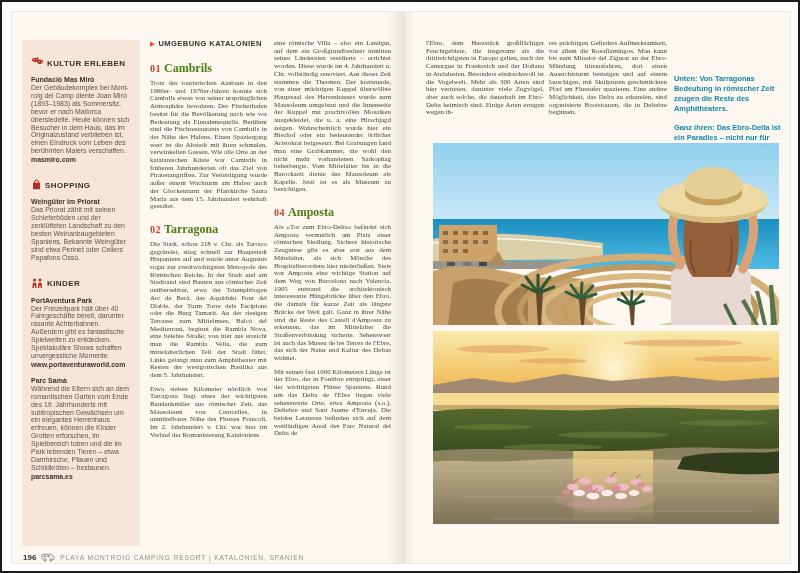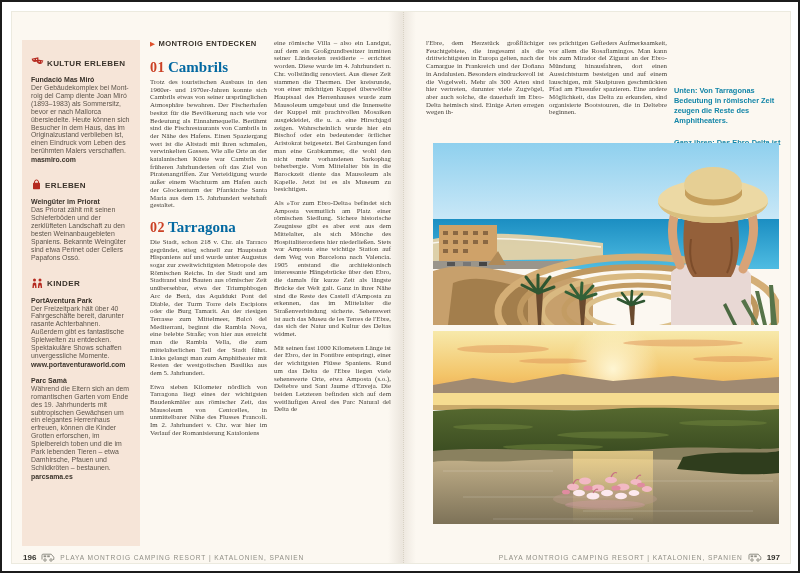--- a/index.html
+++ b/index.html
@@ -21,28 +21,28 @@
   .sb-link{font-size:6.9px;font-weight:bold;color:#3a332b;margin-top:1px;}
 
   
   .col{position:absolute;top:27px;width:117px;}
   .colL1{left:138px;} .colL2{left:262px;}
   .colR1{left:414px;width:118px;} .colR2{left:537px;width:118px;}
   .kicker{font-size:7.6px;font-weight:bold;letter-spacing:.4px;color:#3a332b;margin:0 0 9px 0;}
   .kicker .tri{color:#e0512c;font-size:6.5px;margin-right:3px;}
   .sec-h{margin:8px 0 4px 0;line-height:13px;}
   .sec-h.first{margin-top:0;}
-  .sec-num{font-family:"Liberation Serif","DejaVu Serif",serif;font-size:14px;color:#cb4226;letter-spacing:.5px;margin-right:3px;}
-  .sec-title{font-family:"Liberation Serif","DejaVu Serif",serif;font-size:15px;color:#0369a1;}
+  .sec-num{font-family:"Liberation Serif","DejaVu Serif",serif;font-size:10px;color:#cb4226;letter-spacing:.5px;margin-right:3px;}
+  .sec-title{font-family:"Liberation Serif","DejaVu Serif",serif;font-size:12px;color:#4d7c0f;}
   .body-p{font-family:"Liberation Serif","DejaVu Serif",serif;font-size:6.9px;line-height:7.7px;color:#443f38;
           text-align:justify;margin:0 0 6px 0;}
 
   
   .captions{position:absolute;left:662px;top:62px;width:116px;}
-  .cap{font-size:7.4px;line-height:10px;font-weight:bold;color:#1486a8;margin:12px 0 9px 0;}
+  .cap{font-size:7.4px;line-height:10px;font-weight:bold;color:#1486a8;margin:0 0 9px 0;}
 
   
   .photo{position:absolute;overflow:hidden;}
   .photo svg{display:block;width:100%;height:100%;}
   .photo1{left:421px;top:131px;width:346px;height:182px;}
   .photo2{left:421px;top:319px;width:346px;height:193px;}
 
   
   .pfoot{position:absolute;top:536px;display:flex;align-items:center;gap:5px;}
   .pfoot-l{left:11px;}
@@ -84,21 +84,21 @@
       </div>
 
       <div class="sb-section">
         <div class="sb-head">
           <span>
             <svg width="11" height="11" viewBox="0 0 11 11">
                 <path d="M3.5,4 v-1 a2,2 0 0 1 4,0 v1" fill="none" stroke="#b5291f" stroke-width="1"></path>
                 <rect x="2" y="3.8" width="7" height="6.4" rx=".6" fill="#b5291f"></rect>
               </svg>
           </span>
-          <span class="sb-title">ERLEBEN</span>
+          <span class="sb-title">SHOPPING</span>
         </div>
         <div class="sb-entry">
           <div class="sb-entry-h">Weingüter im Priorat</div>
           <div class="sb-body">Das Priorat zählt mit seinen Schieferböden und der zerklüfteten Landschaft zu den besten Weinanbaugebieten Spaniens. Bekannte Weingüter sind etwa Perinet oder Cellers Papafons Ossó.</div>
         </div>
       </div>
 
       <div class="sb-section">
         <div class="sb-head">
           <span>
@@ -121,35 +121,38 @@
         <div class="sb-entry">
           <div class="sb-entry-h">Parc Samà</div>
           <div class="sb-body">Während die Eltern sich an dem romantischen Garten vom Ende des 19. Jahrhunderts mit subtropischen Gewächsen um ein elegantes Herrenhaus erfreuen, können die Kinder Grotten erforschen, im Spielbereich toben und die im Park lebenden Tieren – etwa Damhirsche, Pfauen und Schildkröten – bestaunen.</div>
           <div class="sb-link">parcsama.es</div>
         </div>
       </div>
     </aside>
 
     <div class="col colL1">
       <div class="kicker">
-        <span class="tri">▶</span><span>MONTROIG ENTDECKEN</span>
+        <span class="tri">▶</span><span>UMGEBUNG KATALONIEN</span>
       </div>
       <h2 class="sec-h first">
         <span class="sec-num">01</span><span class="sec-title">Cambrils</span>
       </h2>
       <p class="body-p">Trotz des touristischen Ausbaus in den 1960er- und 1970er-Jahren konnte sich Cambrils etwas von seiner ursprünglichen Atmosphäre bewahren. Der Fischerhafen besitzt für die Bevölkerung nach wie vor Bedeutung als Einnahmequelle. Berühmt sind die Fischrestaurants von Cambrils in der Nähe des Hafens. Einen Spaziergang wert ist die Altstadt mit ihren schmalen, verwinkelten Gassen. Wie alle Orte an der katalanischen Küste war Cambrils in früheren Jahrhunderten oft das Ziel von Piratenangriffen. Zur Verteidigung wurde außer einem Wachturm am Hafen auch der Glockenturm der Pfarrkirche Santa Maria aus dem 15. Jahrhundert wehrhaft gestaltet.</p>
       <h2 class="sec-h">
         <span class="sec-num">02</span><span class="sec-title">Tarragona</span>
       </h2>
       <p class="body-p">Die Stadt, schon 218 v. Chr. als Tarraco gegründet, stieg schnell zur Hauptstadt Hispaniens auf und wurde unter Augustus sogar zur zweitwichtigsten Metropole des Römischen Reichs. In der Stadt und am Stadtrand sind Bauten aus römischer Zeit unübersehbar, etwa der Triumphbogen Arc de Berà, das Aquädukt Pont del Diable, der Turm Torre dels Escipions oder die Burg Tamarit. An der riesigen Terrasse zum Mittelmeer, Balcó del Mediterrani, beginnt die Rambla Nova, eine belebte Straße; von hier aus erreicht man die Rambla Vella, die zum mittelalterlichen Teil der Stadt führt. Links gelangt man zum Amphitheater mit Resten der westgotischen Basilika aus dem 5. Jahrhundert.</p>
       <p class="body-p">Etwa sieben Kilometer nördlich von Tarragona liegt eines der wichtigsten Baudenkmäler aus römischer Zeit, das Mausoleum von Centcelles, in unmittelbarer Nähe des Flusses Francolí. Im 2. Jahrhundert v. Chr. war hier im Verlauf der Romanisierung Kataloniens</p>
     </div>
 
     <div class="col colL2">
       <p class="body-p">eine römische Villa – also ein Landgut, auf dem ein Großgrundbesitzer inmitten seiner Ländereien residierte – errichtet worden. Diese wurde im 4. Jahrhundert n. Chr. vollständig renoviert. Aus dieser Zeit stammen die Thermen. Der kreisrunde, von einer mächtigen Kuppel überwölbte Hauptsaal des Herrenhauses wurde zum Mausoleum umgebaut und die Innenseite der Kuppel mit prachtvollen Mosaiken ausgekleidet, die u. a. eine Hirschjagd zeigen. Wahrscheinlich wurde hier ein Bischof oder ein bedeutender örtlicher Aristokrat beigesetzt. Bei Grabungen fand man eine Grabkammer, die wohl den nicht mehr vorhandenen Sarkophag beherbergte. Vom Mittelalter bis in die Barockzeit diente das Mausoleum als Kapelle. Jetzt ist es als Museum zu besichtigen.</p>
+      <h2 class="sec-h">
+        <span class="sec-num">04</span><span class="sec-title">Amposta</span>
+      </h2>
       <p class="body-p">Als »Tor zum Ebro-Delta« befindet sich Amposta vermutlich am Platz einer römischen Siedlung. Sichere historische Zeugnisse gibt es aber erst aus dem Mittelalter, als sich Mönche des Hospitaliterordens hier niederließen. Stets war Amposta eine wichtige Station auf dem Weg von Barcelona nach Valencia. 1905 entstand die architektonisch interessante Hängebrücke über den Ebro, die damals für kurze Zeit als längste Brücke der Welt galt. Ganz in ihrer Nähe sind die Reste des Castell d'Amposta zu erkennen, das im Mittelalter die Straßenverbindung sicherte. Sehenswert ist auch das Museu de les Terres de l'Ebre, das sich der Natur und Kultur des Deltas widmet.</p>
       <p class="body-p">Mit seinen fast 1000 Kilometern Länge ist der Ebro, der in Fontibre entspringt, einer der wichtigsten Flüsse Spaniens. Rund um das Delta de l'Ebre liegen viele sehenswerte Orte, etwa Amposta (s.o.), Deltebre und Sant Jaume d'Enveja. Die beiden Letzteren befinden sich auf dem weitläufigen Areal des Parc Natural del Delta de</p>
     </div>
 
     <footer class="pfoot pfoot-l">
       <span class="pnum">196</span>
       <span>
         <svg width="14" height="9" viewBox="0 0 14 9">
             <path d="M1,6.5 V2.2 a1,1 0 0 1 1,-1 h8.2 l2.6,3 v2.3 h-1" fill="none" stroke="#8f8e85" stroke-width="1"></path>
             <rect x="2.6" y="2.4" width="2.6" height="1.8" fill="#8f8e85"></rect>
@@ -337,28 +340,15 @@
             <path d="M140,153 q3,-6 6,-4"></path>
               <path d="M178,146 q3,-6 6,-4"></path>
               <path d="M203,148 q3,-5 5,-3.5"></path>
               <path d="M160,162 q3,-5 5,-3.5"></path>
           </g>
           <ellipse cx="172" cy="174" rx="40" ry="5" fill="#d89aa8" opacity=".35"></ellipse>
         </g>
       </svg>
     </figure>
 
-    <footer class="pfoot pfoot-r">
-      <span class="ftext">PLAYA MONTROIG CAMPING RESORT  |  KATALONIEN, SPANIEN</span>
-      <span>
-        <svg width="14" height="9" viewBox="0 0 14 9">
-            <path d="M1,6.5 V2.2 a1,1 0 0 1 1,-1 h8.2 l2.6,3 v2.3 h-1" fill="none" stroke="#8f8e85" stroke-width="1"></path>
-            <rect x="2.6" y="2.4" width="2.6" height="1.8" fill="#8f8e85"></rect>
-            <rect x="6.2" y="2.4" width="2.6" height="1.8" fill="#8f8e85"></rect>
-            <circle cx="4" cy="7" r="1.2" fill="none" stroke="#8f8e85"></circle>
-            <circle cx="10" cy="7" r="1.2" fill="none" stroke="#8f8e85"></circle>
-          </svg>
-      </span>
-      <span class="pnum">197</span>
-    </footer>
 
   </div>
 </div>
 
 </body></html>

